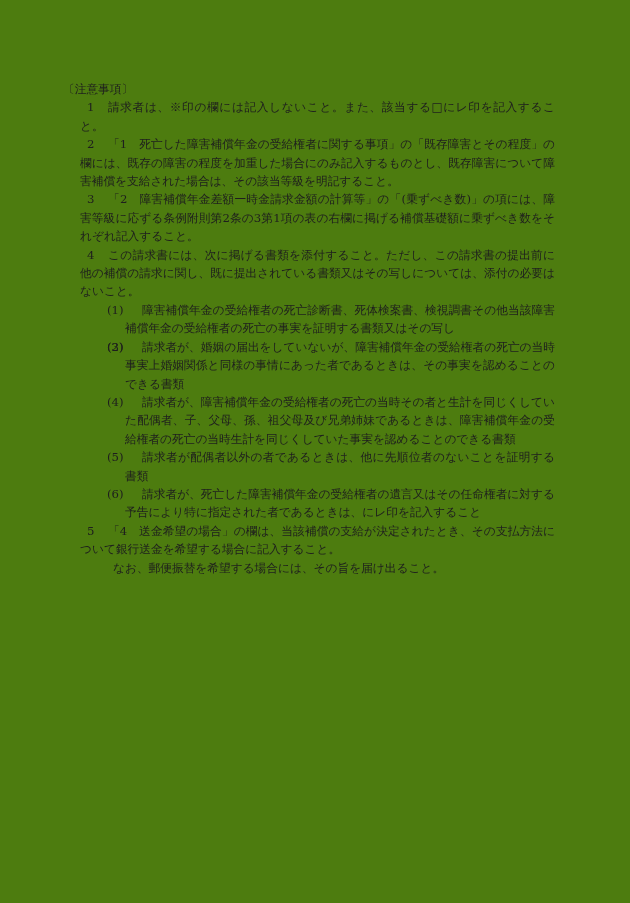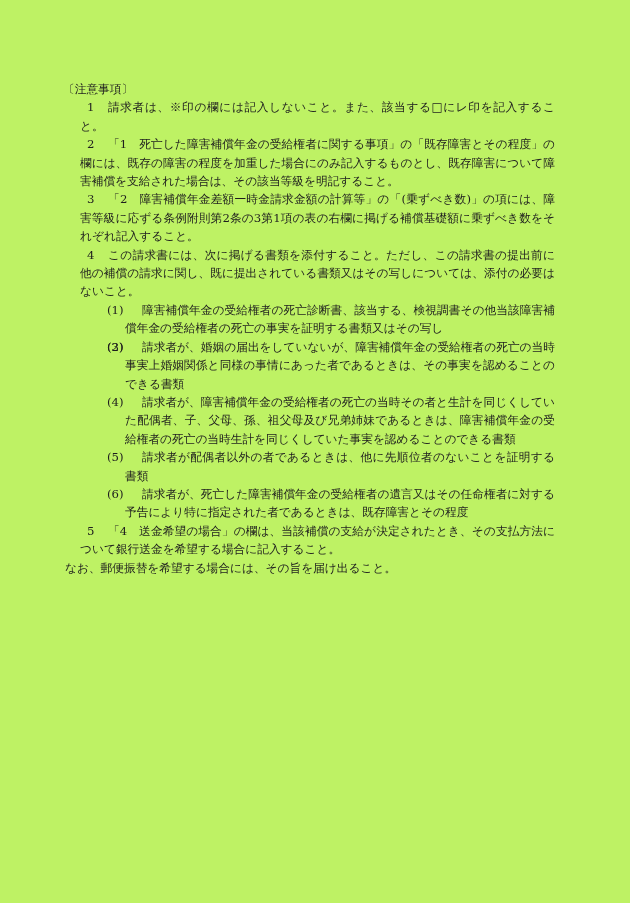--- a/index.html
+++ b/index.html
@@ -8,21 +8,21 @@
     height: 903px;
     background: #fbfbfb;
     font-family: "DejaVu Serif", "Liberation Serif", serif;
     color: #1e1e1e;
     -webkit-font-smoothing: antialiased;
   }
   .page {
     position: relative;
     width: 630px;
     height: 903px;
-    background: #bef264;
+    background: #4d7c0f;
     overflow: hidden;
   }
   .content {
     position: absolute;
     top: 80px;
     left: 0;
     font-size: 11.7px;
     line-height: 18.4px;
   }
   .title {
@@ -48,21 +48,21 @@
     text-align: justify;
     text-indent: 17px;
   }
   .sub > .num {
     position: absolute;
     left: -18px;
     top: 0;
     text-indent: 0;
   }
   .note {
-    margin-left: 65px;
+    margin-left: 113px;
     width: 452px;
   }
 </style>
 </head>
 <body>
 
 <div class="page">
   <div class="content">
 
     <div class="title">〔注意事項〕</div>
@@ -82,21 +82,21 @@
       <span>「2　障害補償年金差額一時金請求金額の計算等」の「(乗ずべき数)」の項には、障害等級に応ずる条例附則第2条の3第1項の表の右欄に掲げる補償基礎額に乗ずべき数をそれぞれ記入すること。</span>
     </div>
 
     <div class="item">
       <span class="num">4</span>
       <span>この請求書には、次に掲げる書類を添付すること。ただし、この請求書の提出前に他の補償の請求に関し、既に提出されている書類又はその写しについては、添付の必要はないこと。</span>
     </div>
 
     <div class="sub">
       <span class="num">(1)</span>
-      <span>障害補償年金の受給権者の死亡診断書、該当する、検視調書その他当該障害補償年金の受給権者の死亡の事実を証明する書類又はその写し</span>
+      <span>障害補償年金の受給権者の死亡診断書、死体検案書、検視調書その他当該障害補償年金の受給権者の死亡の事実を証明する書類又はその写し</span>
     </div>
 
     <div class="sub">
       <span class="num">(2)</span>
     </div>
 
     <div class="sub">
       <span class="num">(3)</span>
       <span>請求者が、婚姻の届出をしていないが、障害補償年金の受給権者の死亡の当時事実上婚姻関係と同様の事情にあった者であるときは、その事実を認めることのできる書類</span>
     </div>
@@ -106,21 +106,21 @@
       <span>請求者が、障害補償年金の受給権者の死亡の当時その者と生計を同じくしていた配偶者、子、父母、孫、祖父母及び兄弟姉妹であるときは、障害補償年金の受給権者の死亡の当時生計を同じくしていた事実を認めることのできる書類</span>
     </div>
 
     <div class="sub">
       <span class="num">(5)</span>
       <span>請求者が配偶者以外の者であるときは、他に先順位者のないことを証明する書類</span>
     </div>
 
     <div class="sub">
       <span class="num">(6)</span>
-      <span>請求者が、死亡した障害補償年金の受給権者の遺言又はその任命権者に対する予告により特に指定された者であるときは、既存障害とその程度</span>
+      <span>請求者が、死亡した障害補償年金の受給権者の遺言又はその任命権者に対する予告により特に指定された者であるときは、にレ印を記入すること</span>
     </div>
 
     <div class="item">
       <span class="num">5</span>
       <span>「4　送金希望の場合」の欄は、当該補償の支給が決定されたとき、その支払方法について銀行送金を希望する場合に記入すること。</span>
     </div>
 
     <div class="note">なお、郵便振替を希望する場合には、その旨を届け出ること。</div>
 
   </div>

